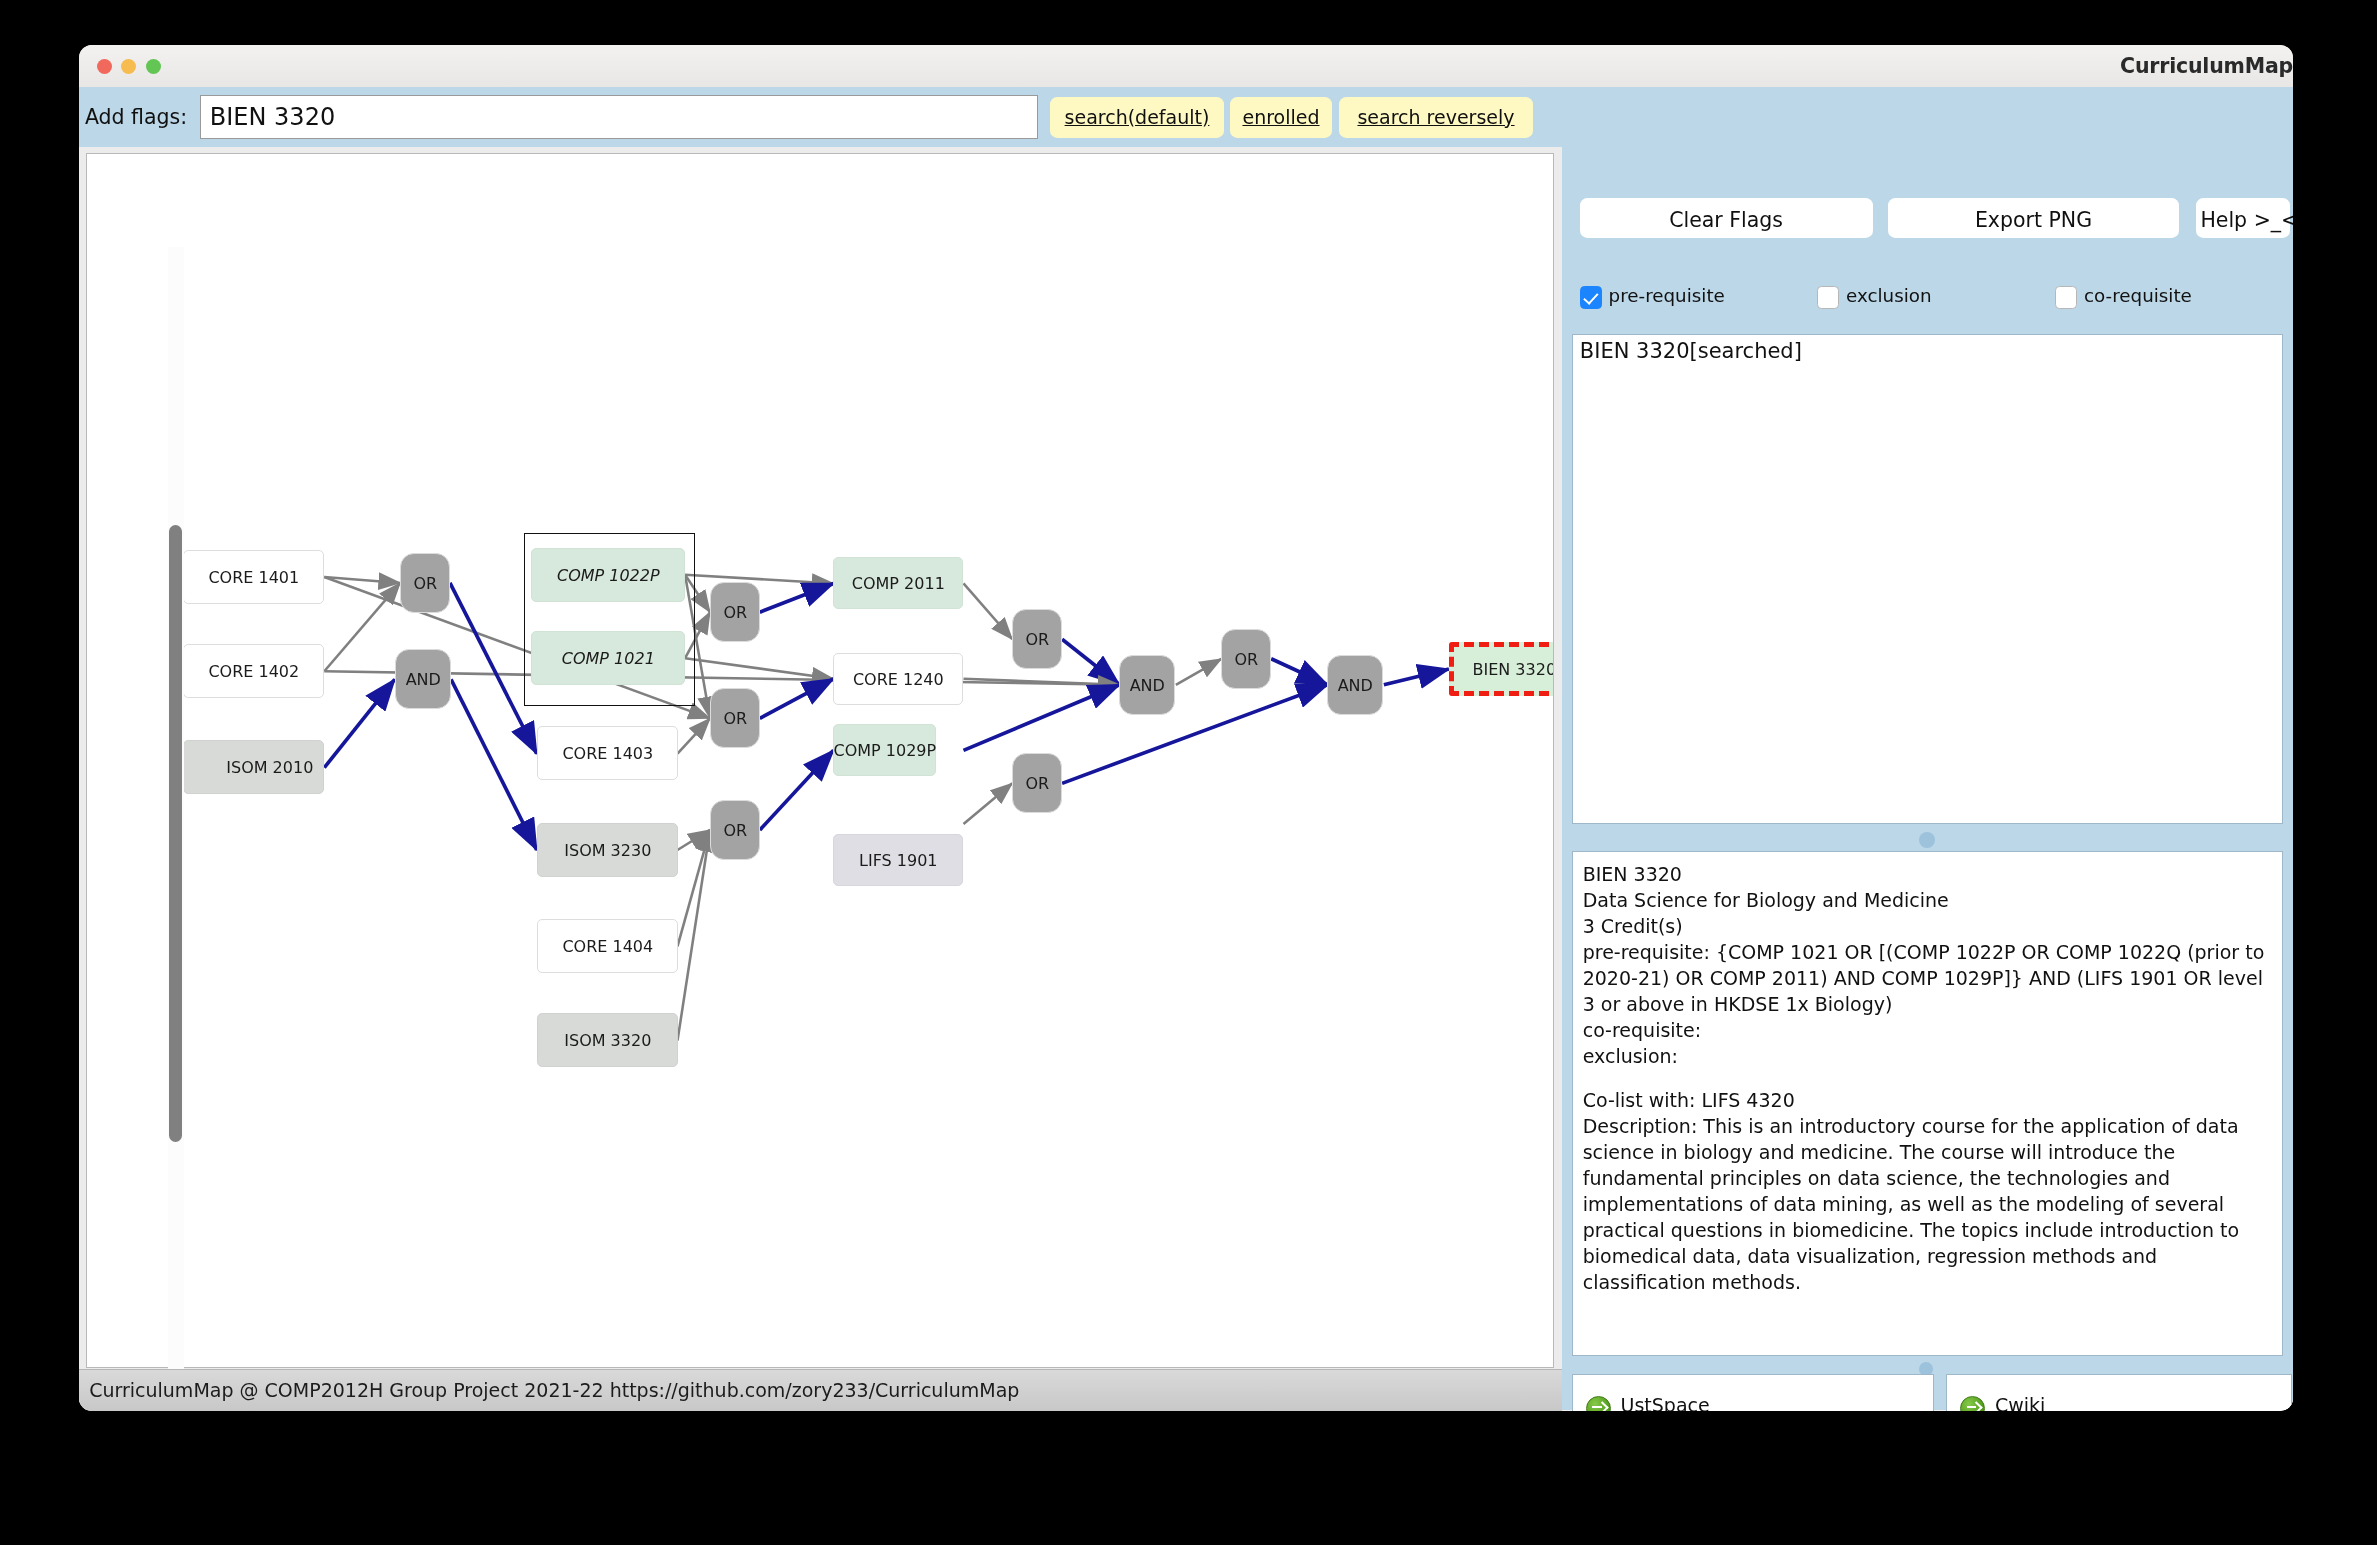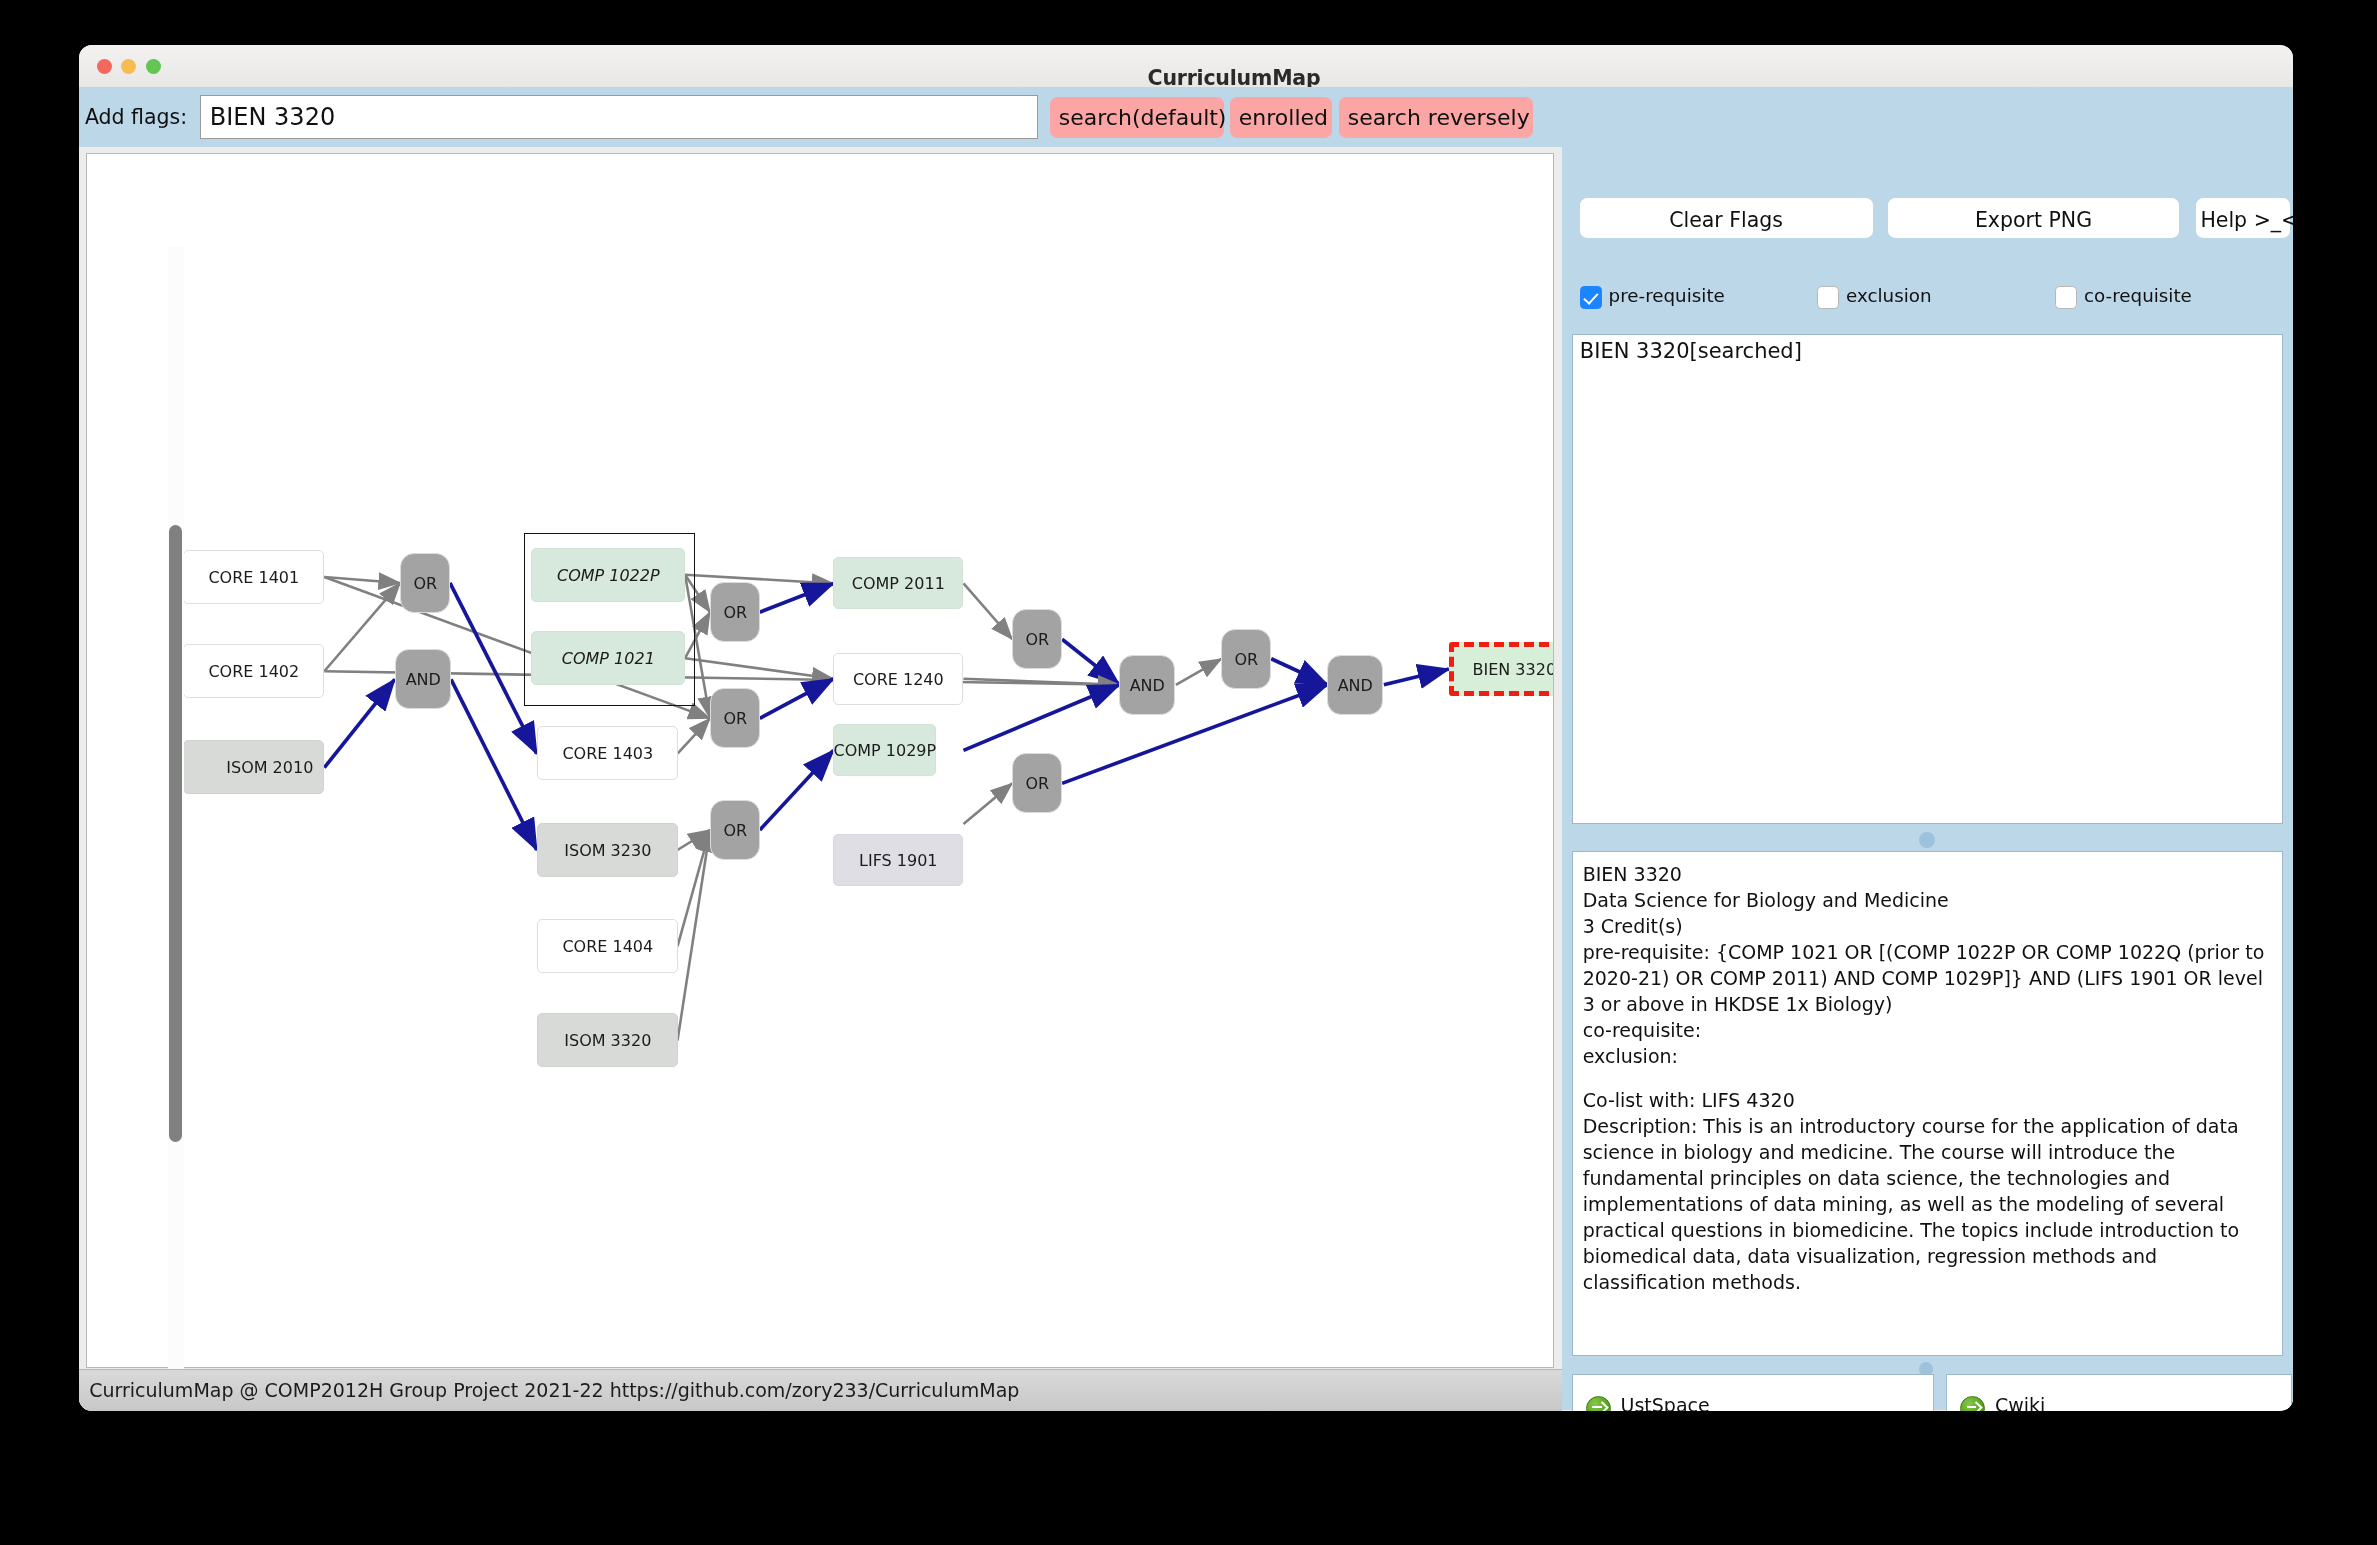--- a/index.html
+++ b/index.html
@@ -16,23 +16,23 @@
     position:absolute;left:0;top:0;width:100%;height:42px;
     background:linear-gradient(#f3f2f1,#e8e7e6);
     border-bottom:0.7px solid #cfcecd;
   }
   .light{position:absolute;top:14px;width:15.4px;height:15.4px;border-radius:50%;}
   #light-close{left:17.6px;background:#f1695c;}
   #light-min{left:42px;background:#f6bc4f;}
   #light-max{left:67px;background:#62c martes;}
   #light-max{left:67px;background:#62c554;}
   #win-title{
-    position:absolute;left:0;top:12px;width:100%;height:42px;line-height:42px;
-    text-align:center;font-size:20.5px;font-weight:bold;color:#2a2a2a;
-    font-family:"DejaVu Sans",sans-serif;letter-spacing:-0.2px;padding-left:48px;
+    position:absolute;left:0;top:0;width:100%;height:42px;line-height:42px;
+    text-align:right;font-size:20.5px;font-weight:bold;color:#2a2a2a;
+    font-family:"DejaVu Sans",sans-serif;letter-spacing:-0.2px;
   }
 
   
   #content{position:absolute;left:0;top:42px;width:100%;height:1323px;background:#ececec;}
 
   
   #left-pane{position:absolute;left:0;top:0;width:1483px;height:1323px;}
   #toolbar{
     position:absolute;left:0;top:0;width:1483px;height:60px;background:#bcd7e8;
   }
@@ -41,23 +41,23 @@
     font-size:20.5px;color:#101010;font-family:"DejaVu Sans",sans-serif;
   }
   #flag-input{
     position:absolute;left:121px;top:8px;width:838px;height:44px;
     background:#fff;border:0.7px solid #9a9a9a;box-sizing:border-box;
     font-size:24px;color:#111;padding-left:8.8px;line-height:42px;
     font-family:"DejaVu Sans",sans-serif;white-space:nowrap;overflow:hidden;
   }
   .tbtn{
     position:absolute;top:9.5px;height:41px;line-height:41px;
-    background:#fca5a5;border-radius:7.3px;text-align:center;
-    font-size:22px;color:#101010;padding:0 8.8px;box-sizing:border-box;
-    font-family:"DejaVu Sans",sans-serif;white-space:nowrap;cursor:default;
+    background:#fef9c3;border-radius:7.3px;text-align:center;
+    font-size:19px;color:#101010;padding:0 8.8px;box-sizing:border-box;
+    font-family:"DejaVu Sans",sans-serif;white-space:nowrap;cursor:default;text-decoration:underline;
   }
   #btn-search{left:971px;width:174px;}
   #btn-enrolled{left:1151px;width:102px;}
   #btn-reverse{left:1260px;width:194px;}
   #btn-chevron{
     position:absolute;left:1492px;top:105px;width:50px;height:50px;
     background:linear-gradient(#fbfbfb,#e9e9e9);border:1.5px solid #8d8d8d;
     box-sizing:border-box;text-align:center;line-height:47px;
     font-size:19px;font-weight:bold;color:#1a1a1a;
   }

